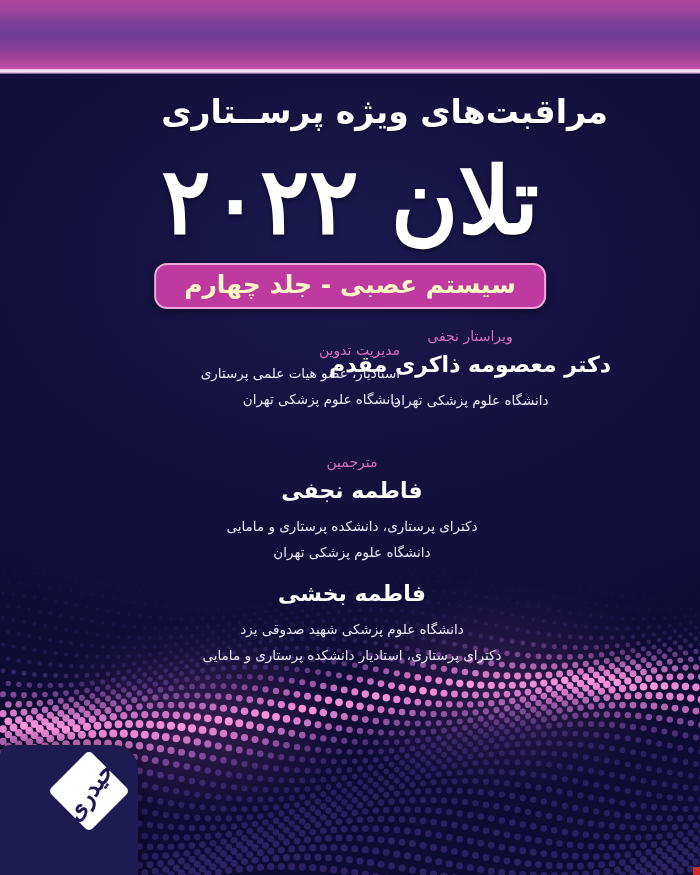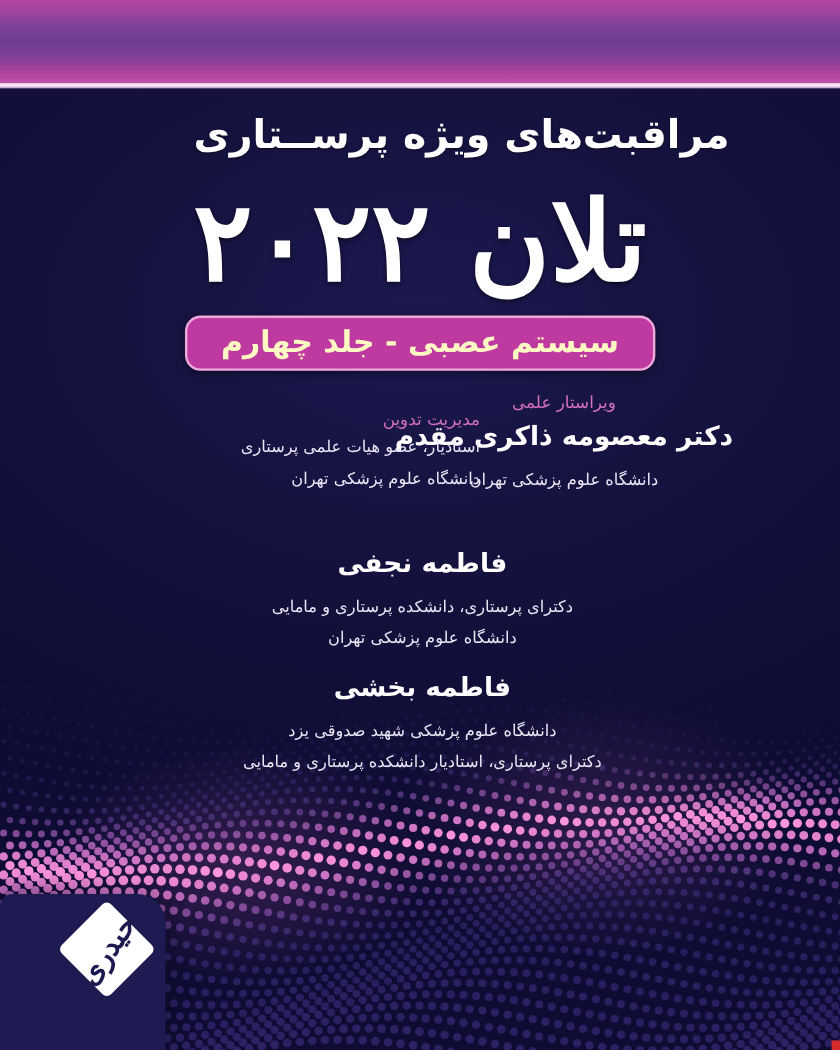--- a/index.html
+++ b/index.html
@@ -2375,32 +2375,33 @@
       <circle cx="701.3" cy="868.2" r="3.60" fill="rgb(64,46,130)" fill-opacity="0.62"></circle>
     </svg>
 
   <div class="series-title">مراقبت‌های ویژه پرســتاری</div>
 
   <div class="main-title">تلان ۲۰۲۲</div>
 
   <div class="volume-badge">سیستم عصبی - جلد چهارم</div>
 
   <div class="credit credit-editor">
-    <div class="label">ویراستار علمی</div>
+    <div class="label">ویراستار نجفی</div>
     <div class="name">دکتر معصومه ذاکری مقدم</div>
     <div class="line">دانشگاه علوم پزشکی تهران</div>
   </div>
 
   <div class="credit credit-managing">
     <div class="label">مدیریت تدوین</div>
     <div class="line">استادیار، عضو هیات علمی پرستاری</div>
     <div class="line">دانشگاه علوم پزشکی تهران</div>
   </div>
 
   <div class="credit credit-translators">
+    <div class="label">مترجمین</div>
     <div class="name">فاطمه نجفی</div>
     <div class="line">دکترای پرستاری، دانشکده پرستاری و مامایی</div>
     <div class="line">دانشگاه علوم پزشکی تهران</div>
     <div class="name name2">فاطمه بخشی</div>
     <div class="line">دانشگاه علوم پزشکی شهید صدوقی یزد</div>
     <div class="line">دکترای پرستاری، استادیار دانشکده پرستاری و مامایی</div>
   </div>
 
   <div class="logo-panel">
     <div class="logo-diamond"></div>

